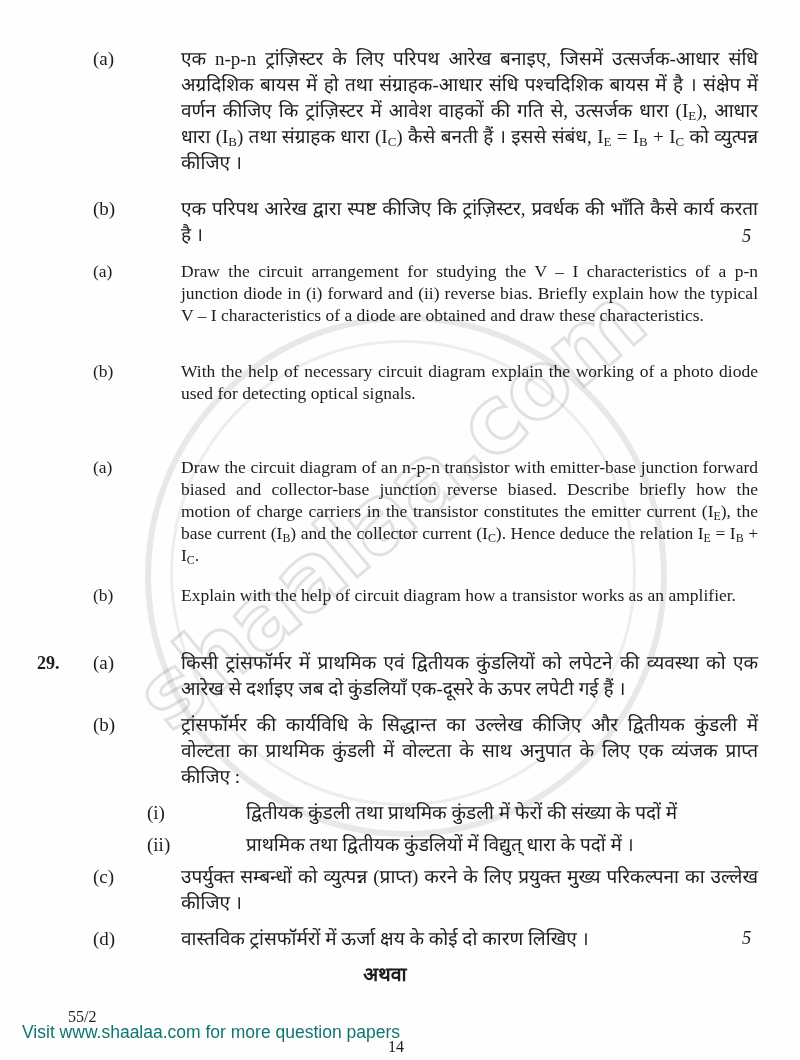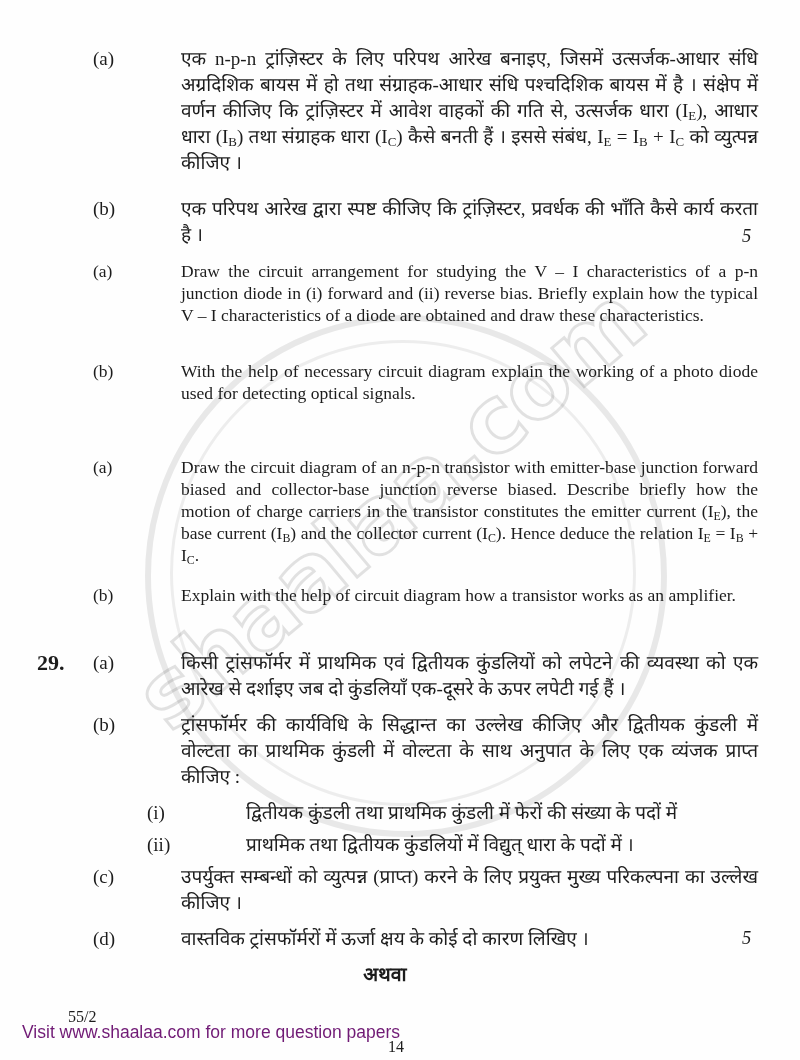--- a/index.html
+++ b/index.html
@@ -30,41 +30,41 @@
     transform:rotate(-40deg);
     z-index:0;
     user-select:none;
   }
   
   .part{position:absolute;left:0;width:800px;z-index:2;}
   .plabel{position:absolute;left:93px;top:0;}
   .ptext{position:absolute;left:145px;top:0;width:577px;text-align:justify;margin-left:36px;}
   .hi{font-size:19px;line-height:26px;}
   .en{font-size:17.5px;line-height:22px;}
-  .qnum{position:absolute;left:37px;top:0;font-weight:bold;font-size:22px;}
+  .qnum{position:absolute;left:37px;top:0;font-weight:bold;font-size:18px;}
   .subitem .plabel{left:147px;}
   .subitem .ptext{left:210px;width:512px;text-align:left;}
   .divider{
     position:absolute;left:0;width:770px;text-align:center;
     font-weight:bold;z-index:2;
   }
   .divider.en-or{font-size:18px;letter-spacing:0.5px;}
   .divider.hi-or{font-size:19.5px;}
   .marks{
     position:absolute;left:742px;z-index:2;
     font-style:italic;font-size:18.5px;
   }
   sub{font-size:68%;line-height:0;vertical-align:-0.22em;}
   
   .paper-code{position:absolute;left:37px;top:1008px;font-size:16px;z-index:2;margin-left:31px;}
   .page-number{position:absolute;left:388px;top:1006px;font-size:16px;z-index:2;margin-top:32px;}
   .visit-note{
     position:absolute;left:22px;top:1022px;z-index:2;
     font-family:"Liberation Sans","DejaVu Sans",sans-serif;
-    font-size:17.5px;color:#701a75;
+    font-size:17.5px;color:#0f766e;
   }
 </style>
 </head>
 <body>
 
 <div class="page">
 
   <div class="wm-ring outer"></div>
   <div class="wm-ring inner"></div>
   <div class="wm-text">shaalaa.com</div>

